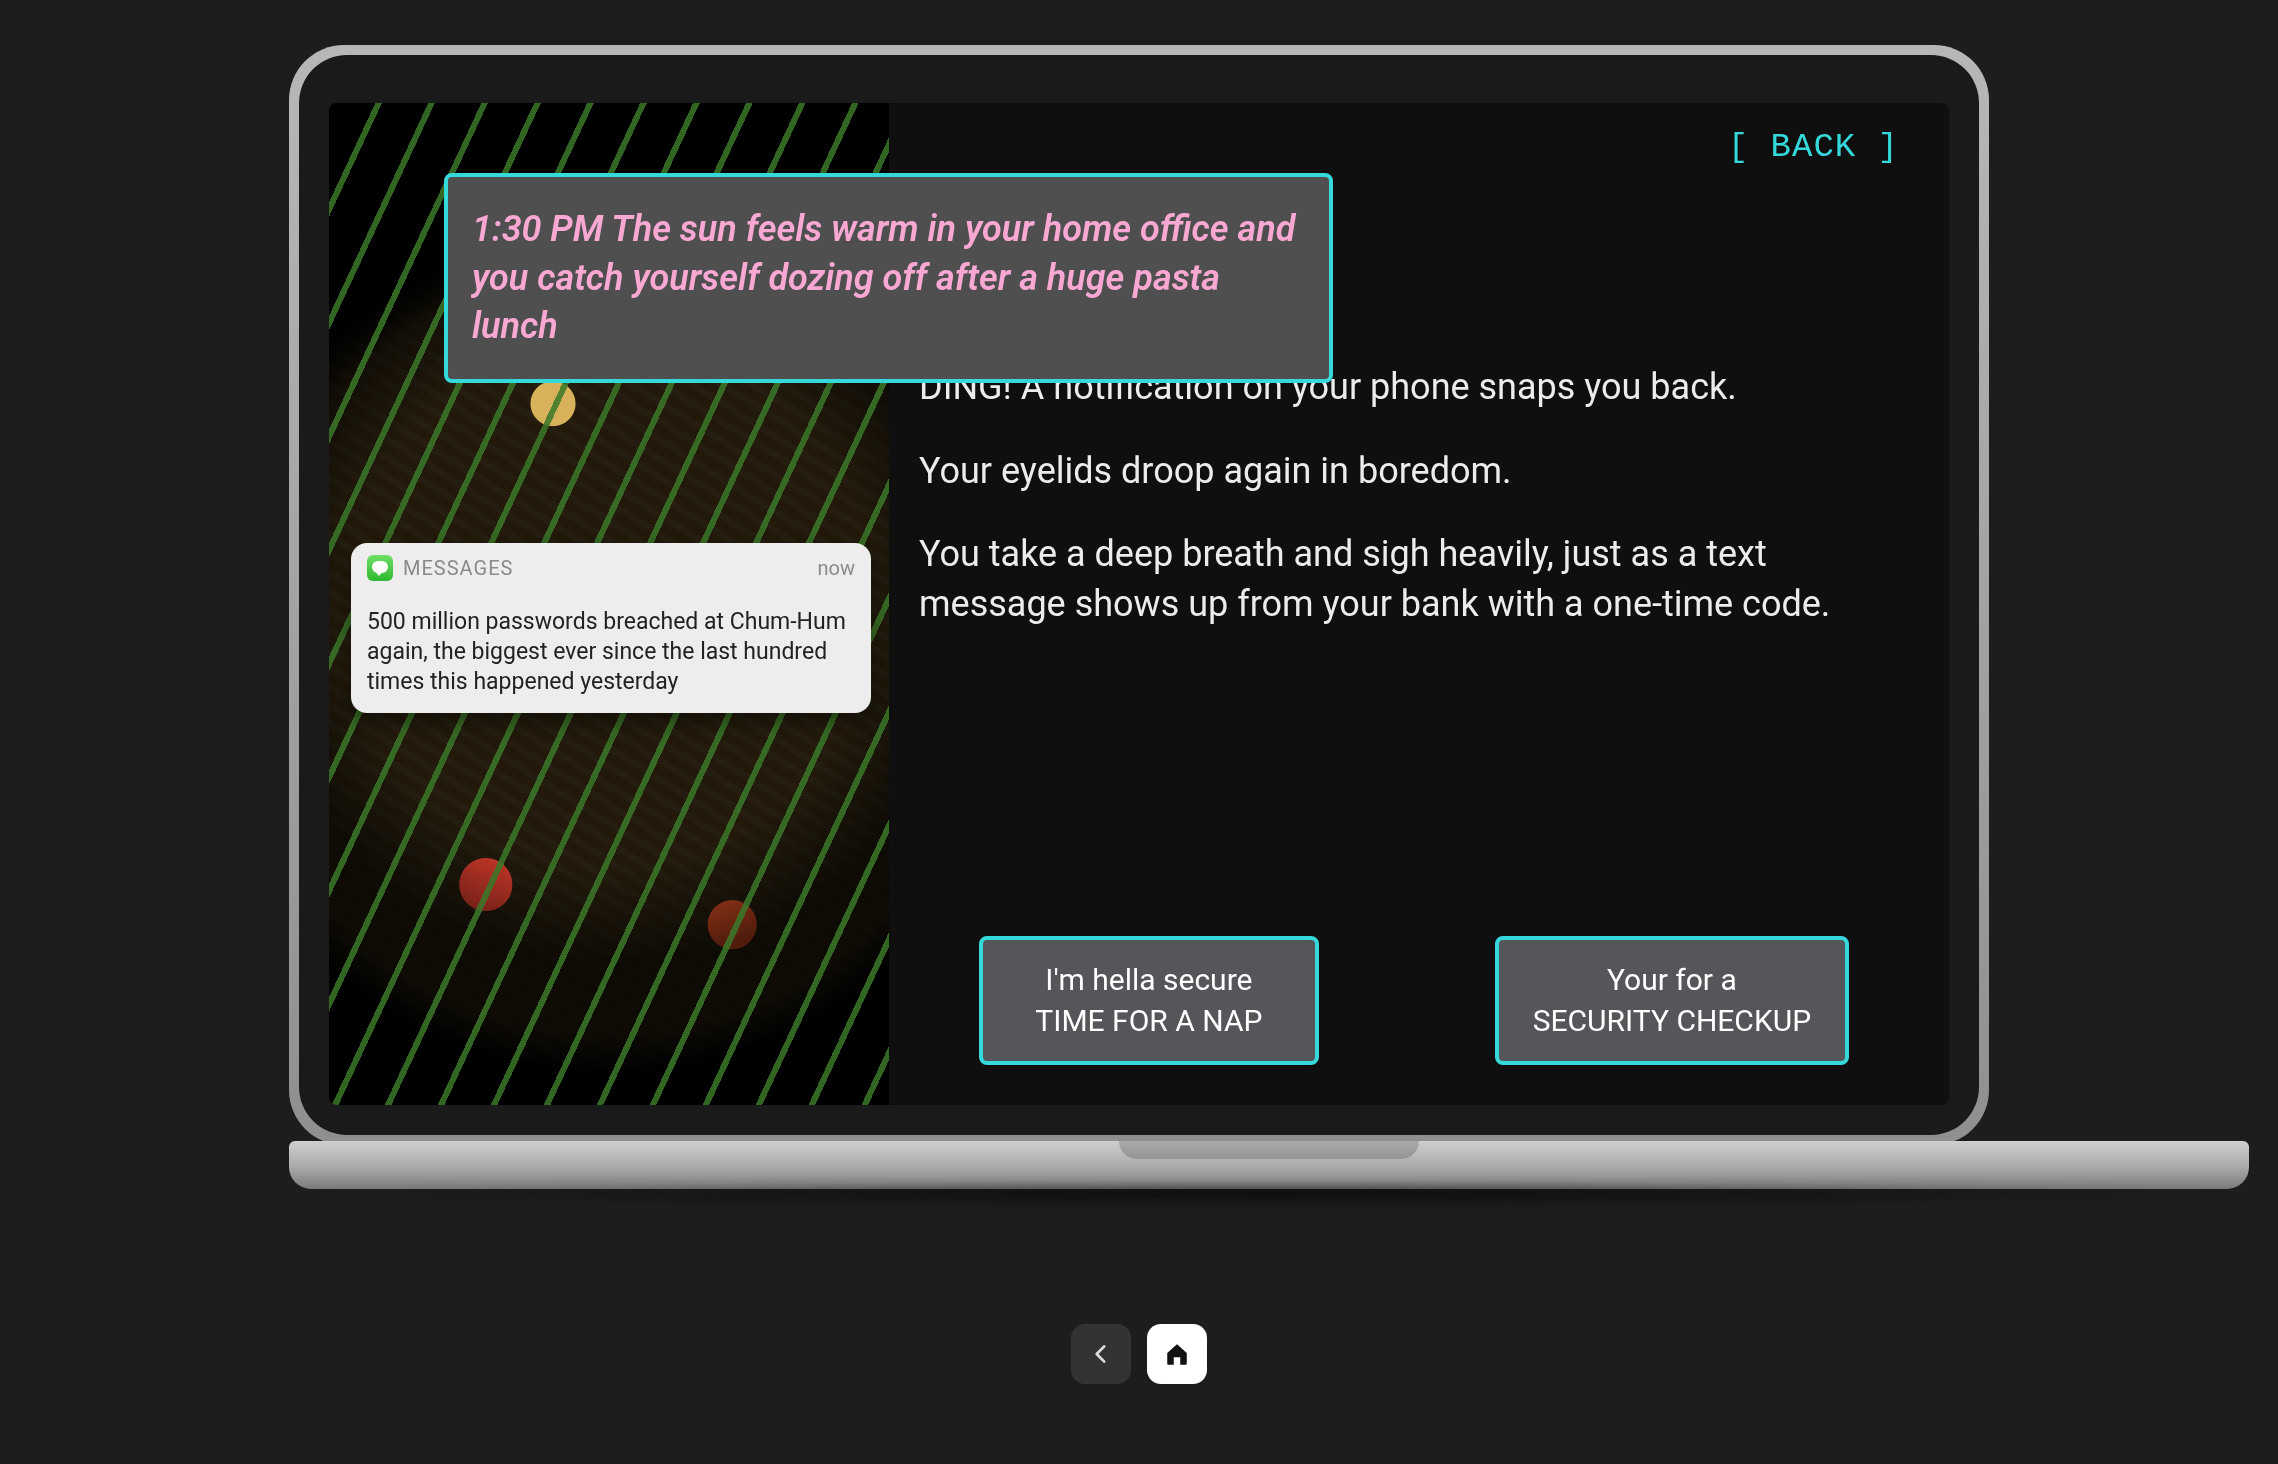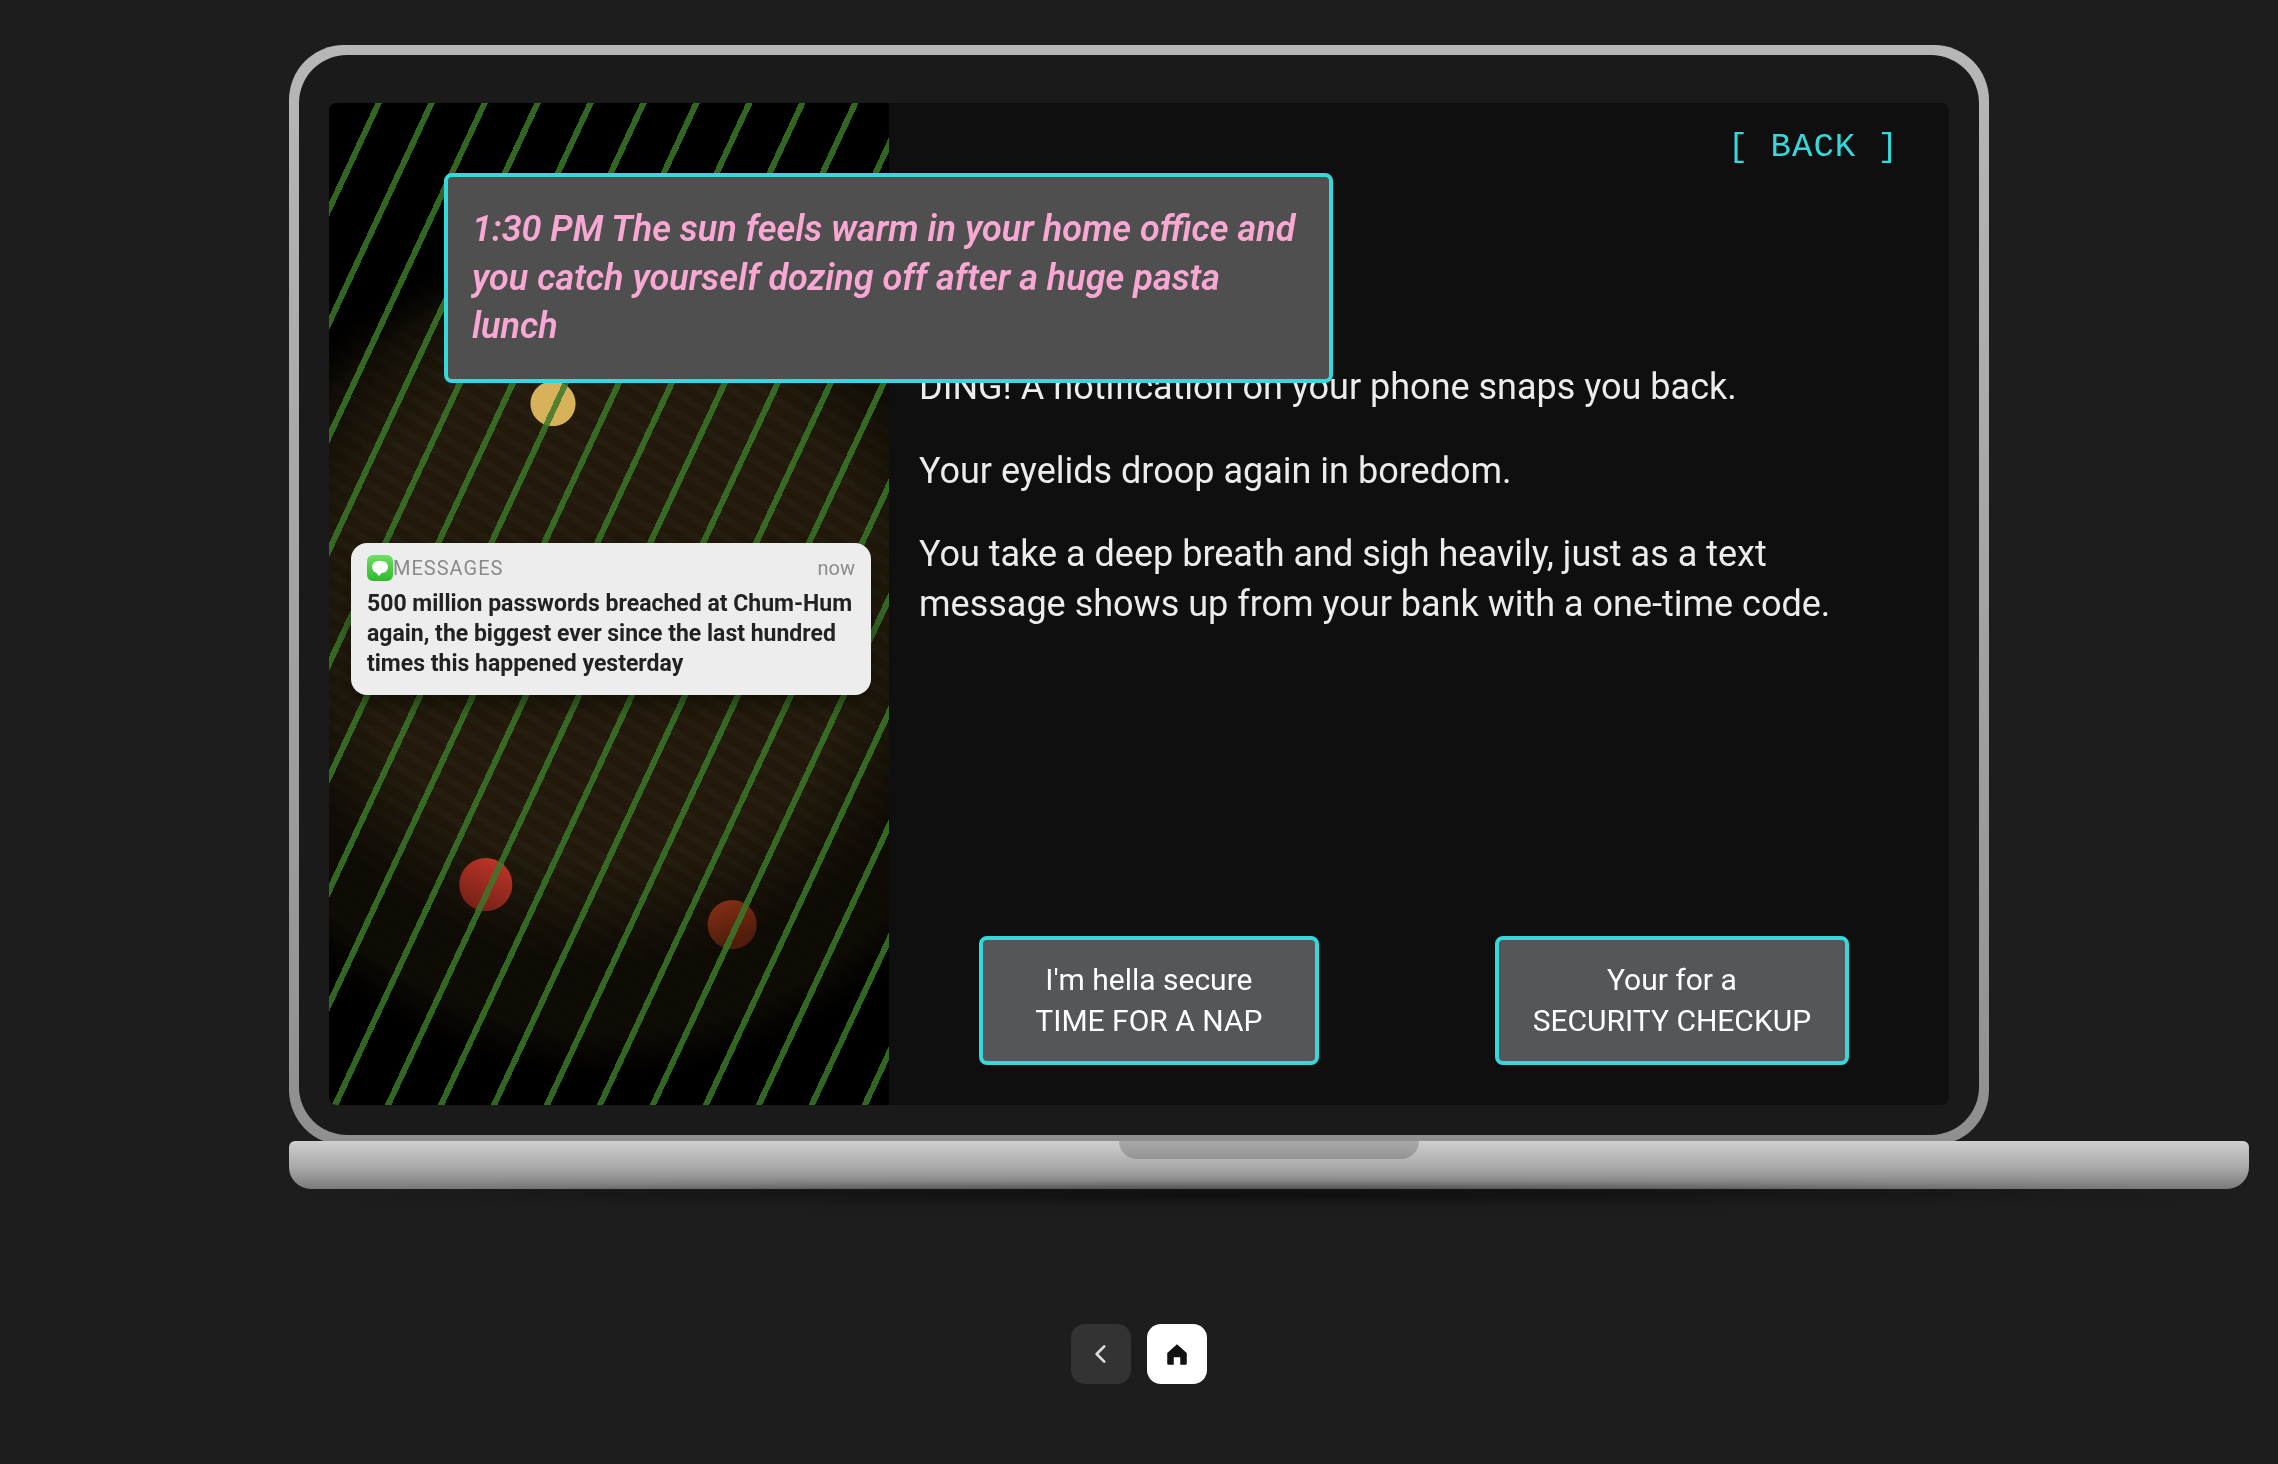--- a/index.html
+++ b/index.html
@@ -177,21 +177,22 @@
     width: 520px;
     background: #ededee;
     border-radius: 16px;
     padding: 12px 16px 16px;
     box-shadow: 0 8px 20px rgba(0,0,0,.45);
     color: #3a3a3a;
   }
   .notif-head {
     display: flex;
     align-items: center;
-    margin-bottom: 8px;
+    gap: 10px;
+    margin-bottom: 26px;
   }
   .notif-icon {
     width: 26px; height: 26px;
     border-radius: 6px;
     background: linear-gradient(#6fe063,#2fb82f);
     position: relative;
     flex: 0 0 auto;
   }
   .notif-icon::after {
     content: "";
@@ -217,21 +218,21 @@
   }
   .notif-time {
     margin-left: auto;
     color: #8a8a8d;
     font-size: 20px;
   }
   .notif-body {
     color: #222;
     font-size: 23px;
     line-height: 1.3;
-    font-weight: 700;
+    font-weight: 400;
   }
 
   
   .toolbar {
     position: absolute;
     left: 50%; transform: translateX(-50%);
     bottom: 80px;
     display: flex; gap: 16px;
   }
   .tool-btn {

